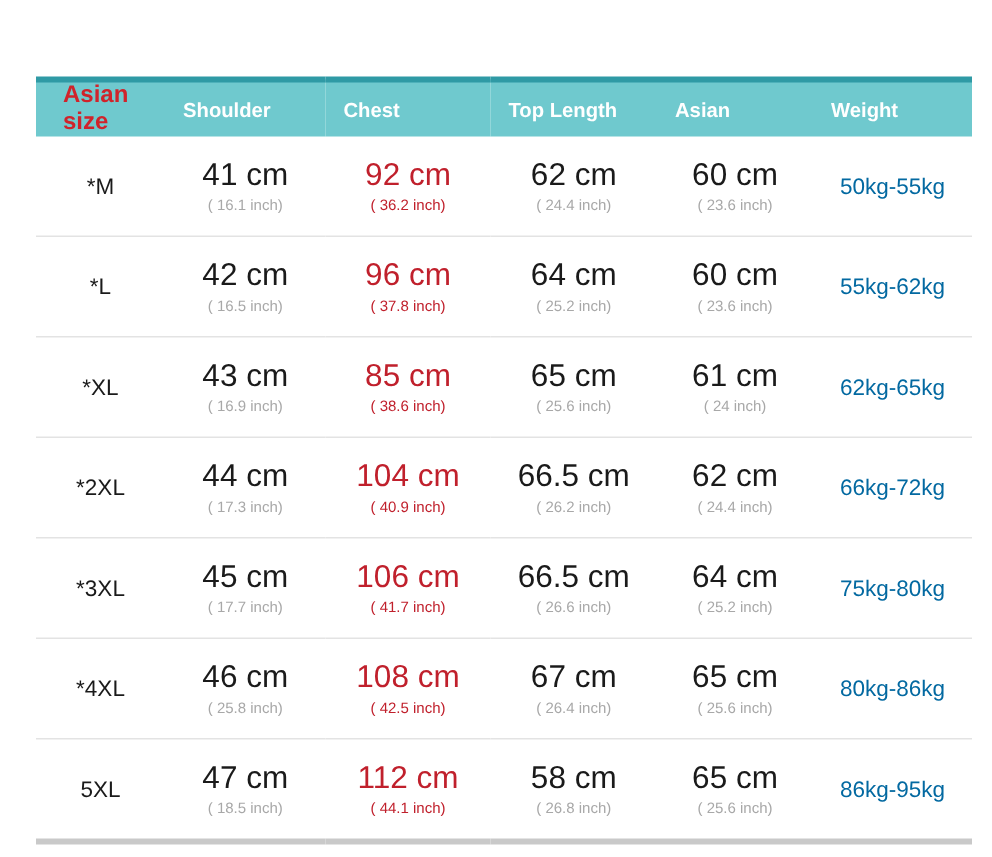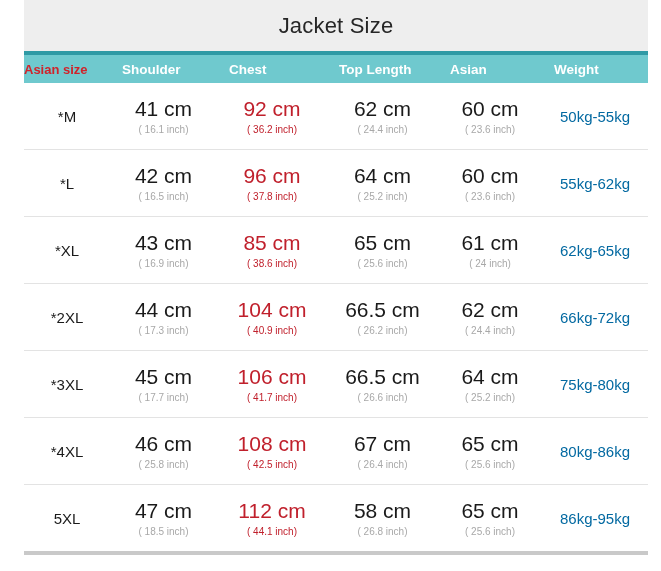--- a/index.html
+++ b/index.html
@@ -53,22 +53,22 @@
     padding: 0 0 0 12px;
     text-align: left;
     font-size: 13.5px;
     font-weight: 700;
     color: #ffffff;
     vertical-align: middle;
   }
   .size-table thead th.hdr-asian {
     color: #d0232b;
     font-weight: bold;
-    padding-left: 0;
-    font-size: 13px;
+    padding-left: 18px;
+    font-size: 16px;
   }
   .size-table tbody td {
     border-bottom: 1px solid #e3e3e3;
     height: 66px;
     text-align: center;
     vertical-align: middle;
     padding: 0;
   }
   .size-table tbody tr:last-child td {
     border-bottom: 4px solid #c9c9c9;
@@ -102,23 +102,20 @@
   col.c-chest    { width: 110px; }
   col.c-toplen   { width: 111px; }
   col.c-sleeve   { width: 104px; }
   col.c-weight   { width: 106px; }
 </style>
 </head>
 <body>
 
 <div class="chart-wrap">
 
-  <div class="title-bar">
-    <span class="title-text">Jacket Size</span>
-  </div>
 
   <table class="size-table">
     <colgroup>
       <col class="c-size">
       <col class="c-shoulder">
       <col class="c-chest">
       <col class="c-toplen">
       <col class="c-sleeve">
       <col class="c-weight">
     </colgroup>

